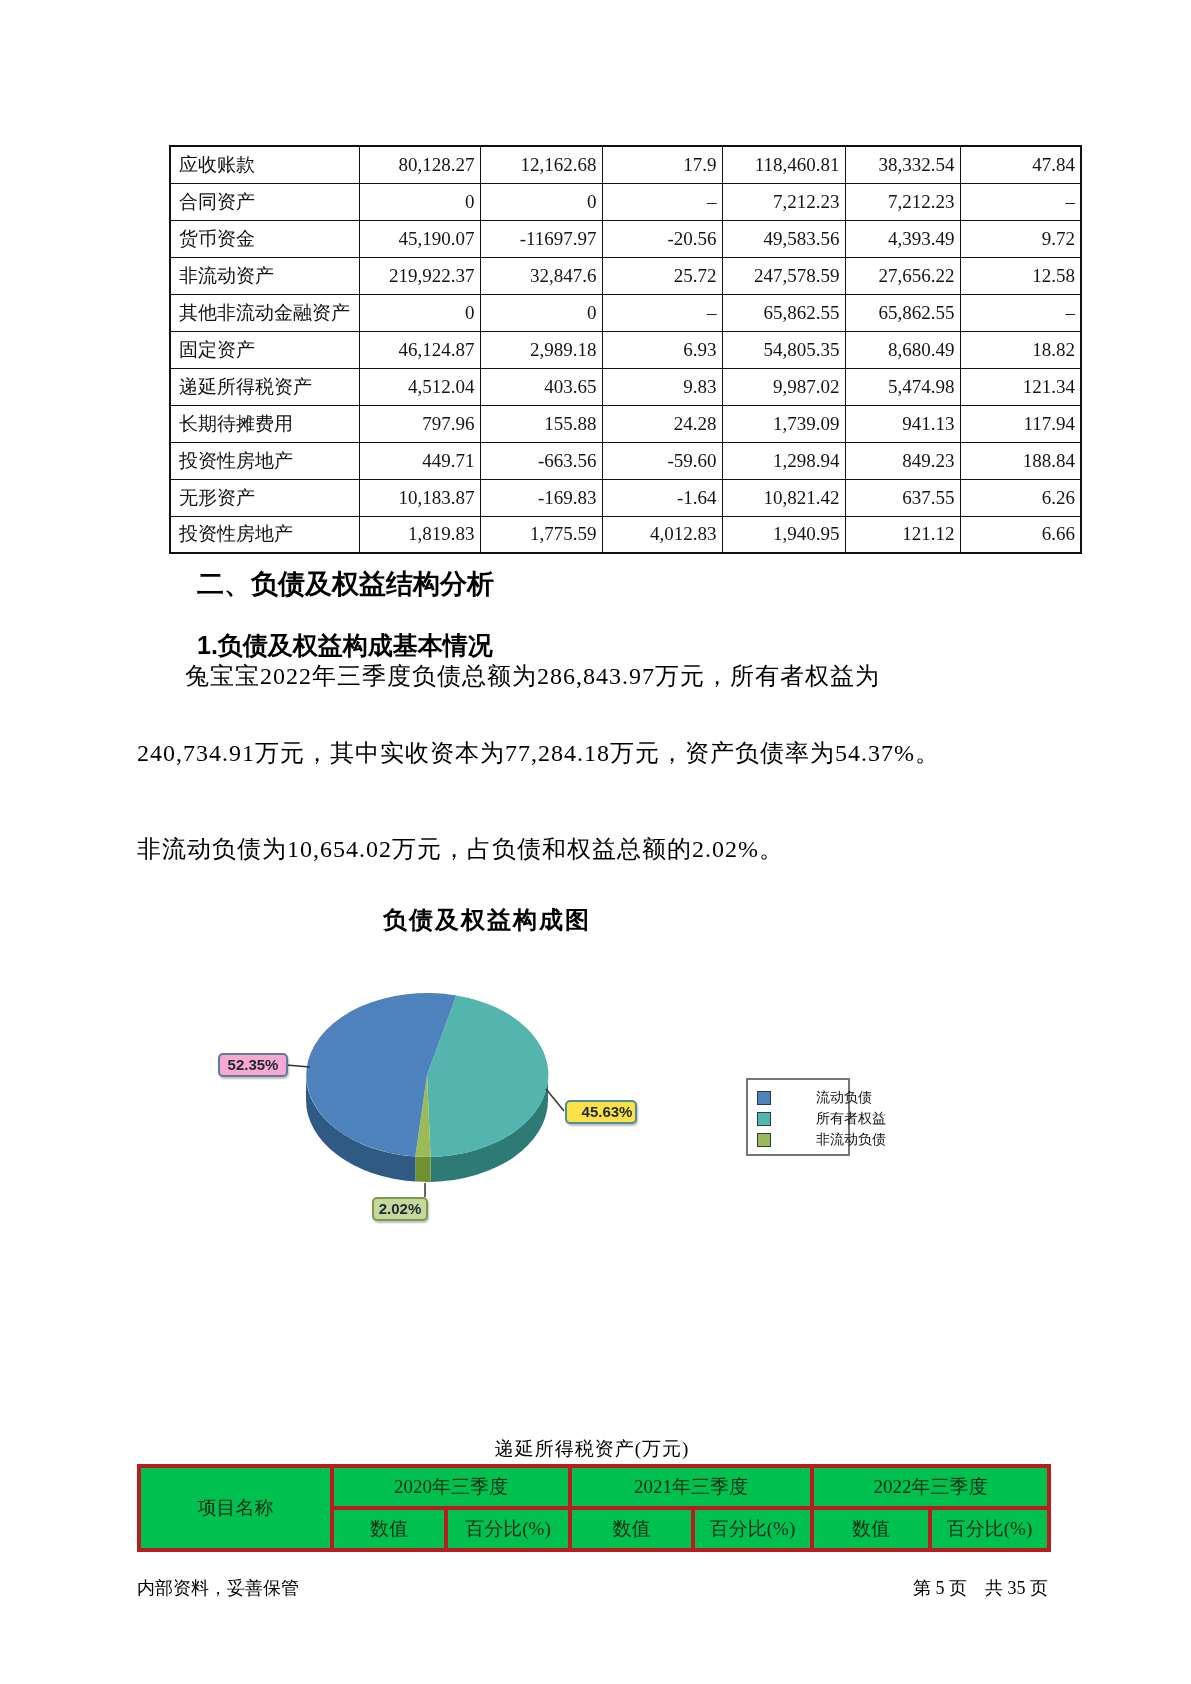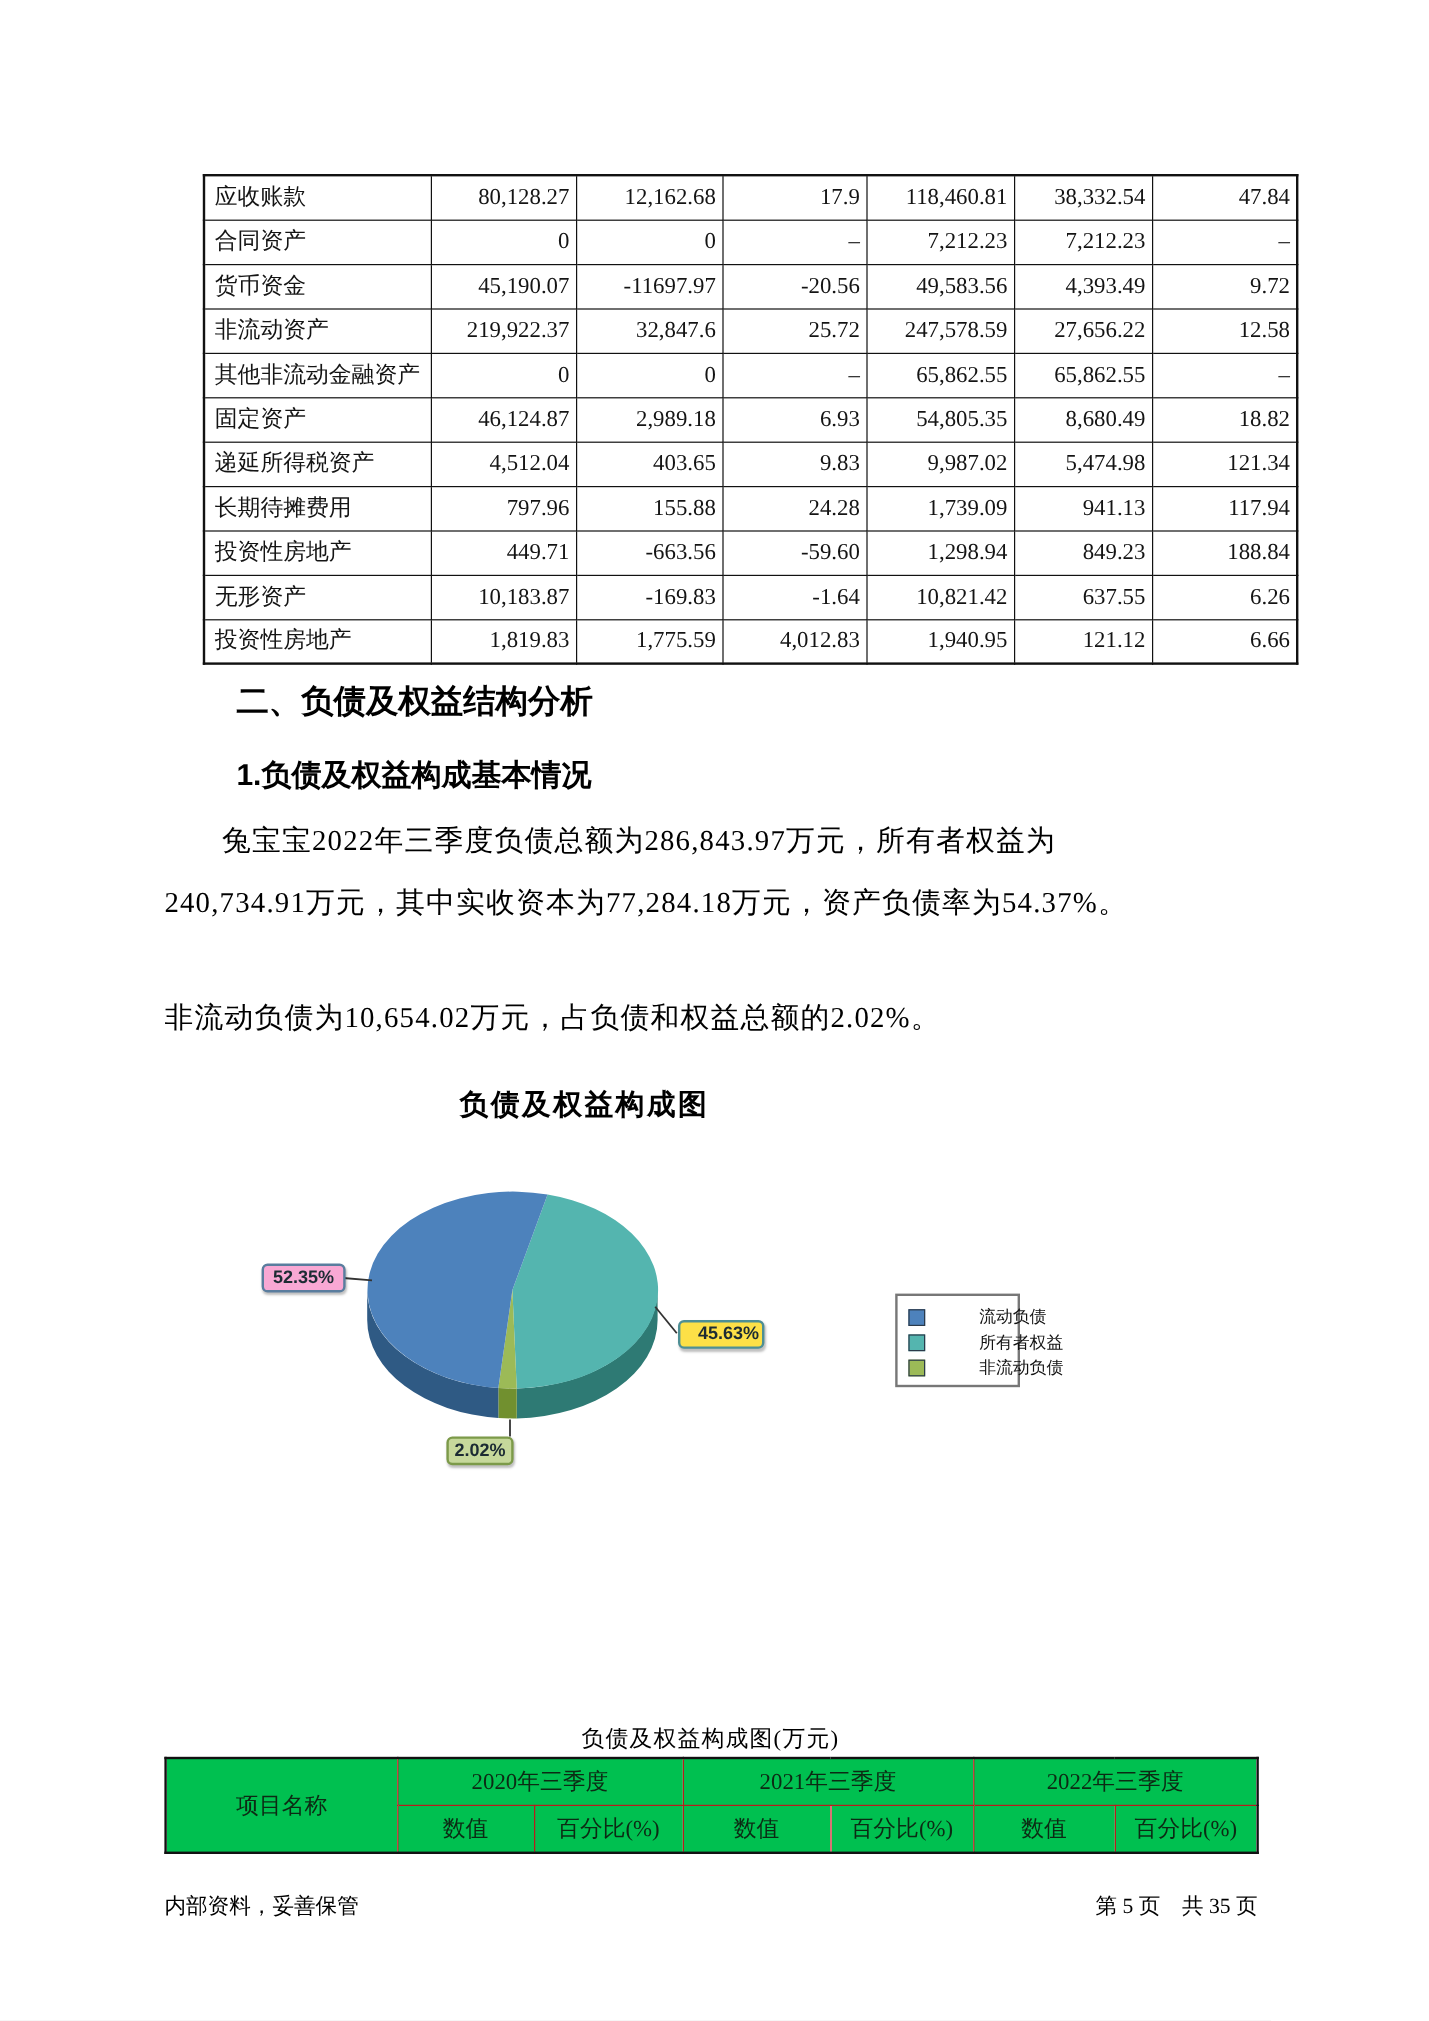--- a/index.html
+++ b/index.html
@@ -12,21 +12,21 @@
 
   
   table.fin { border-collapse:collapse; table-layout:fixed; border:2px solid #111; }
   table.fin td { border:1px solid #111; font-size:19px; color:#141414; overflow:hidden; }
   table.fin td.lbl { text-align:left; padding:2px 4px 2px 8px; line-height:22px; }
   table.fin td.num { text-align:right; padding:2px 5px 2px 2px; white-space:nowrap; }
   table.fin tr { height:37px; }
 
   table.green { border-collapse:collapse; table-layout:fixed; border:2px solid #111; }
   table.green td {
-    border:1px solid #b91c1c; background:#00c050; color:#0c2a14;
+    border:4px solid #b91c1c; background:#00c050; color:#0c2a14;
     text-align:center; font-size:19px; height:36px; overflow:hidden; white-space:nowrap;
   }
 
   
   .heading { font-family:"Liberation Sans", sans-serif; font-weight:bold; white-space:nowrap; }
   .para-line { width:911px; font-size:24px; line-height:30px; white-space:nowrap; letter-spacing:1px; }
   .indent { padding-left:48px; }
 
   
   .chart-title {
@@ -184,21 +184,21 @@
           <td class="num">121.12</td>
           <td class="num">6.66</td>
         </tr>
 
     </tbody>
   </table>
 
   <div class="abs heading" style="left:197px; top:566px; font-size:27px;">二、负债及权益结构分析</div>
   <div class="abs heading" style="left:197px; top:629px; font-size:25px;">1.负债及权益构成基本情况</div>
 
-  <div class="abs para-line indent" style="left:137px; top:686px;">兔宝宝2022年三季度负债总额为286,843.97万元，所有者权益为</div>
+  <div class="abs para-line indent" style="left:137px; top:661px;">兔宝宝2022年三季度负债总额为286,843.97万元，所有者权益为</div>
   <div class="abs para-line" style="left:137px; top:738px;">240,734.91万元，其中实收资本为77,284.18万元，资产负债率为54.37%。</div>
   <div class="abs para-line" style="left:137px; top:834px;">非流动负债为10,654.02万元，占负债和权益总额的2.02%。</div>
 
   <div class="abs chart-title" style="left:337px; top:904px;">负债及权益构成图</div>
 
   <svg class="abs" style="left:180px; top:900px;" width="720" height="340" viewBox="0 0 720 340">
 
     <path d="M368,175 A121,82 0 0 1 250.6,257 L250.6,282 A121,82 0 0 0 368,200 Z" fill="#2e7a74"></path>
     <path d="M250.6,257 A121,82 0 0 1 235.3,256.6 L235.3,281.6 A121,82 0 0 0 250.6,282 Z" fill="#71902f"></path>
     <path d="M235.3,256.6 A121,82 0 0 1 126,175 L126,200 A121,82 0 0 0 235.3,281.6 Z" fill="#2f5a84"></path>
@@ -228,21 +228,21 @@
         <span class="legend-label">所有者权益</span>
       </div>
 
       <div class="legend-item">
         <span class="legend-swatch" style="background: rgb(156, 186, 87);"></span>
         <span class="legend-label">非流动负债</span>
       </div>
 
   </div>
 
-  <div class="abs table-caption" style="left:137px; top:1436px;">负债及权益构成图(万元)</div>
+  <div class="abs table-caption" style="left:137px; top:1436px;">递延所得税资产(万元)</div>
 
   <table class="green abs" style="left:137px; top:1464px; width:910px;">
     <colgroup>
       <col style="width:193px">
         <col style="width:114px">
         <col style="width:124px">
       <col style="width:123px">
         <col style="width:119px">
         <col style="width:118px">
         <col style="width:119px">

